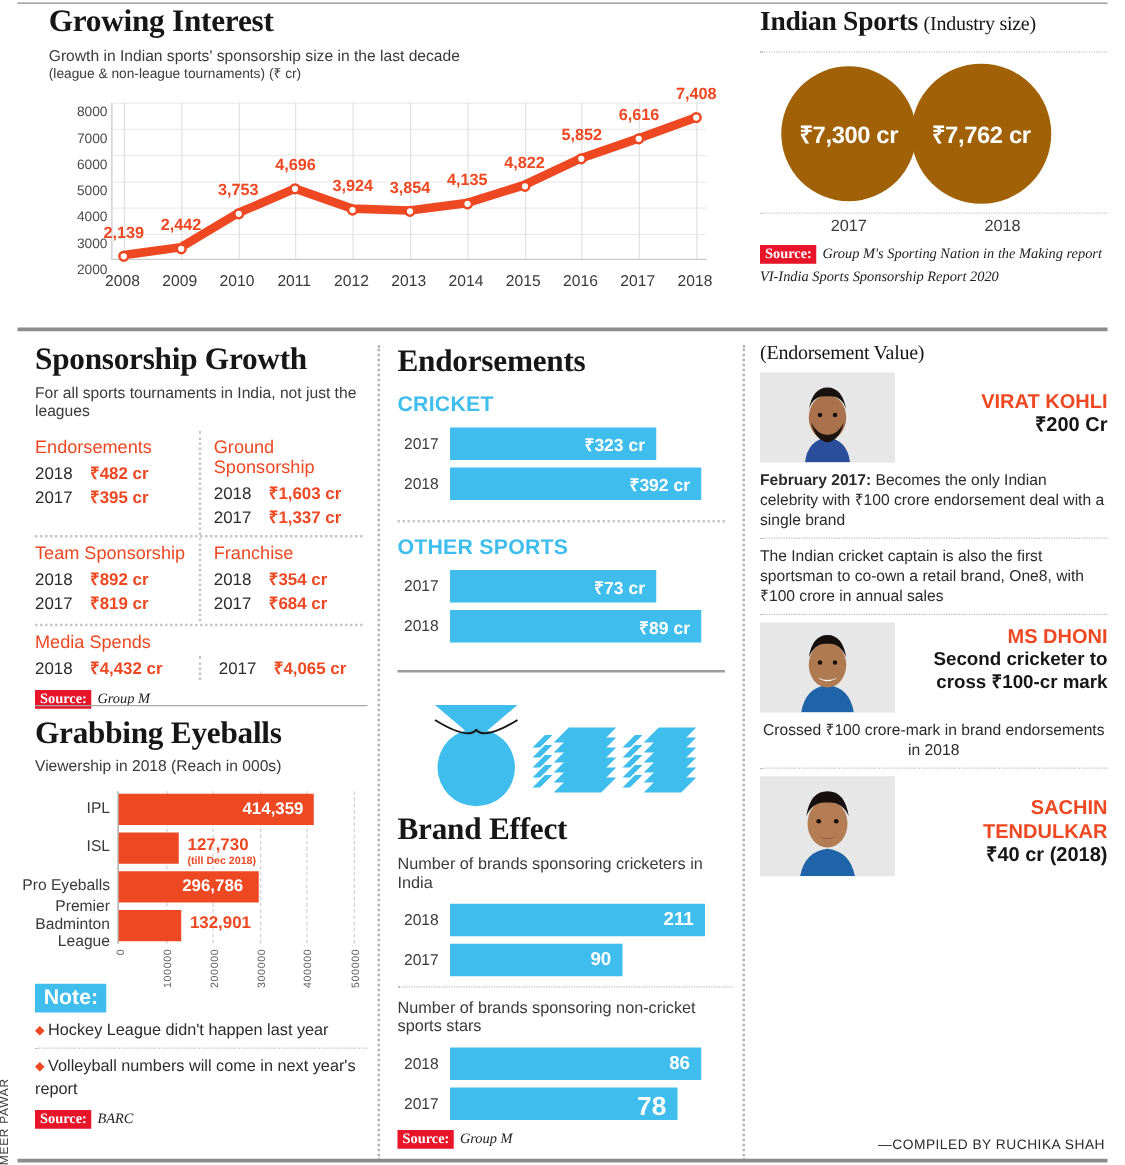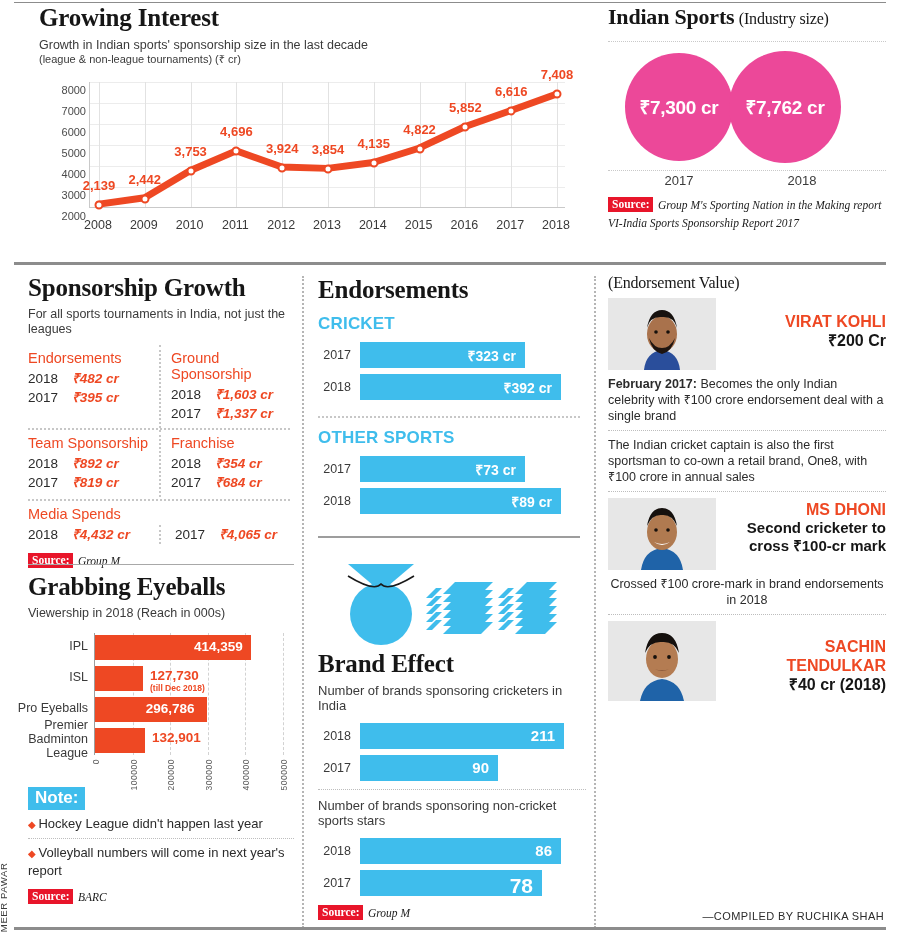--- a/index.html
+++ b/index.html
@@ -43,39 +43,39 @@
   .lc-vline { position: absolute; top: 0; bottom: 0; width: 1px; background: #e2e2e2; }
   .lc-hline { position: absolute; left: 0; right: 0; height: 1px; background: #ececec; }
   .lc-dot { position: absolute; width: 9px; height: 9px; border-radius: 50%;
             background: #fff; border: 2.3px solid #ee4823; transform: translate(-50%,-50%); z-index: 4;}
   .lc-val { position: absolute; font-size: 13px; font-weight: bold; color: #ee4823;
             transform: translate(-50%,-100%); white-space: nowrap; }
 
   
   #indian { position: absolute; left: 608px; top: 4px; width: 278px; height: 250px; }
   .circ-wrap { position: relative; height: 130px; margin-top: 12px; border-top: 1px dotted #c9c9c9; border-bottom: 1px dotted #c9c9c9;}
-  .circ { position: absolute; border-radius: 50%; background: #ec4899;
+  .circ { position: absolute; border-radius: 50%; background: #a16207;
           display: flex; align-items: center; justify-content: center;
           color: #fff; font-size: 19px; font-weight: bold; letter-spacing: -0.3px;}
   .circ-yr { position: absolute; font-size: 13px; color: #3a3a3a; transform: translateX(-50%); }
 
   
   #row2 { position: absolute; left: 0; top: 262px; width: 900px; height: 670px; }
   .midrule { position: absolute; left: 14px; top: 0; width: 872px; height: 3px; background: #8c8c8c; }
 
   
   #sponsor { position: absolute; left: 28px; top: 12px; width: 262px; }
   .sg-grid { margin-top: 8px; }
   .sg-row { display: flex; }
   .sg-cell { width: 50%; padding-right: 8px; padding-top: 5px; padding-bottom: 5px; }
   .sg-cell.right { padding-left: 10px; border-left: 2px dotted #c7c7c7; }
   .sg-h { font-size: 14.5px; color: #ee4823; margin-bottom: 3px; }
   .sg-line { display: flex; font-size: 13.5px; line-height: 19px; }
   .sg-yr { width: 44px; color: #2b2b2b; }
-  .sg-v { color: #ee4823; font-weight: bold; font-style: italic; }
+  .sg-v { color: #ee4823; font-weight: bold; }
   .sg-sep { border-top: 2px dotted #c7c7c7; }
 
   
   #grab { position: absolute; left: 28px; top: 302px; width: 266px; }
   .bar-h { position: relative; width: 258px; height: 150px; margin-top: 8px; }
   .bh-plot { position: absolute; left: 66px; top: 4px; right: 2px; height: 122px; border-left: 1px solid #9d9d9d; }
   .bh-grid { position: absolute; top: 0; bottom: 0; width: 1px; border-left: 1px dashed #d2d2d2; }
   .bh-bar { position: absolute; height: 25px; background: #ee4823; }
   .bh-lab { position: absolute; right: 100%; padding-right: 7px; text-align: right;
             font-size: 12.5px; color: #3a3a3a; line-height: 14px; width: 80px; }
@@ -207,21 +207,21 @@
         <div class="circ" style="width: 108.616px; height: 108.616px; left: 16.6921px; top: 10.6921px;">₹7,300 cr</div>
         <div class="circ" style="width: 112px; height: 112px; left: 121px; top: 9px;">₹7,762 cr</div>
       </div>
     <div style="position:relative;height:20px;" id="circyears">
         <div class="circ-yr" style="left: 71px; top: 2px;">2017</div>
         <div class="circ-yr" style="left: 194px; top: 2px;">2018</div>
       </div>
 
     <div style="margin-top:4px;">
       <span class="src-tag">Source:</span>
-      <span class="src-text">Group M's Sporting Nation in the Making report VI-India Sports Sponsorship Report 2017</span>
+      <span class="src-text">Group M's Sporting Nation in the Making report VI-India Sports Sponsorship Report 2020</span>
     </div>
   </div>
 
   <div id="row2">
     <div class="midrule"></div>
 
     <div class="vdot" style="left:302px; top:14px; height:652px;"></div>
     <div class="vdot" style="left:594px; top:14px; height:652px;"></div>
 
     <div id="sponsor">

